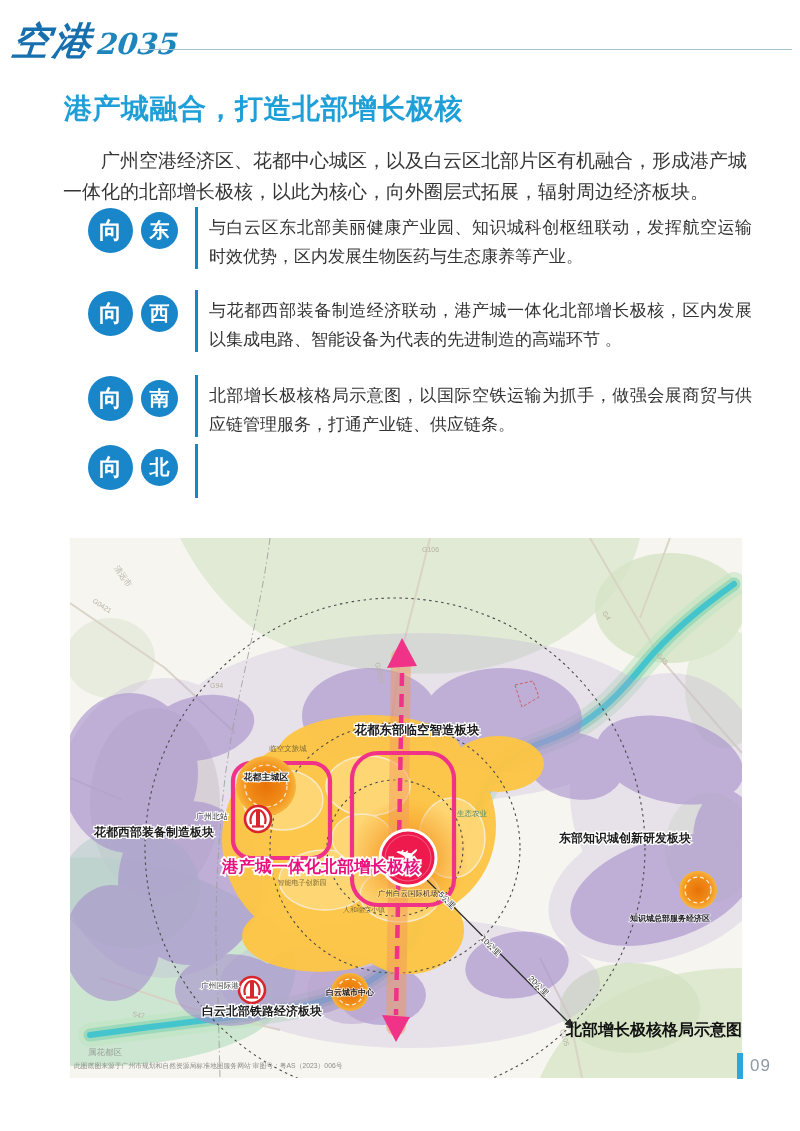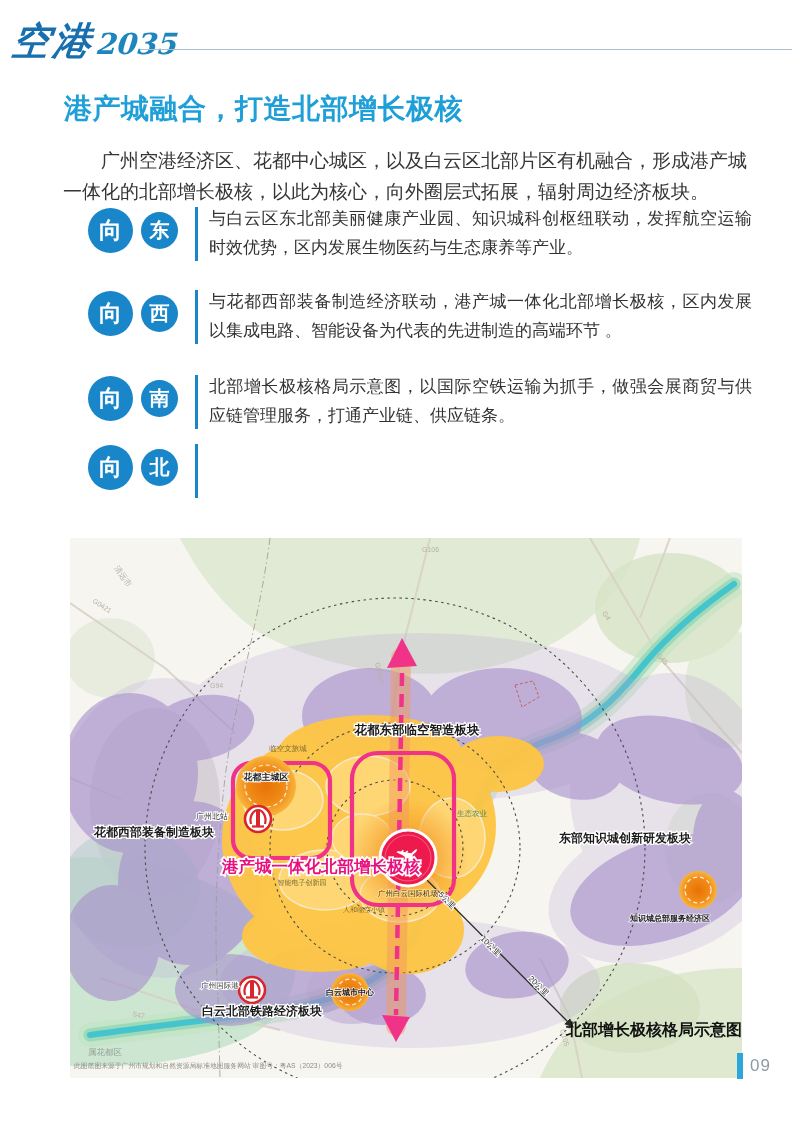--- a/index.html
+++ b/index.html
@@ -20,21 +20,21 @@
   
   .directions{position:absolute;left:88px;top:205px;width:665px;}
   .dir-item{position:absolute;left:0;display:flex;align-items:flex-start;}
   .dir-item.i0{top:0;} .dir-item.i1{top:83px;} .dir-item.i2{top:168px;} .dir-item.i3{top:237px;}
   .badge{display:flex;align-items:center;flex:none;width:98px;margin-top:3px;}
   .badge .c1,.badge .c2{background:#1886c9;color:#fff;border-radius:50%;
     display:flex;align-items:center;justify-content:center;font-weight:bold;}
   .badge .c1{width:45px;height:45px;font-size:23px;}
   .badge .c2{width:37px;height:37px;font-size:20px;margin-left:8px;}
   .vline{width:3px;background:#1886c9;align-self:stretch;margin:2px 11px 2px 9px;min-height:54px;}
-  .dir-text{width:543px;font-size:17px;line-height:28.5px;color:#333;text-align:justify;}
+  .dir-text{width:543px;font-size:17px;line-height:28.5px;color:#333;text-align:justify;margin-top:9px;}
   
   .map-wrap{position:absolute;left:70px;top:538px;width:672px;height:540px;}
   .map-caption{position:absolute;left:70px;top:1020px;width:672px;text-align:right;
     font-size:16px;font-weight:bold;color:#111;}
   
   .pageno{position:absolute;left:737px;top:1053px;display:flex;align-items:center;}
   .pageno-bar{width:6px;height:26px;background:#2ba7dc;}
   .pageno-num{font-size:17px;color:#8e9aa5;margin-left:7px;letter-spacing:1px;}
   svg text{user-select:none;}
 </style>

